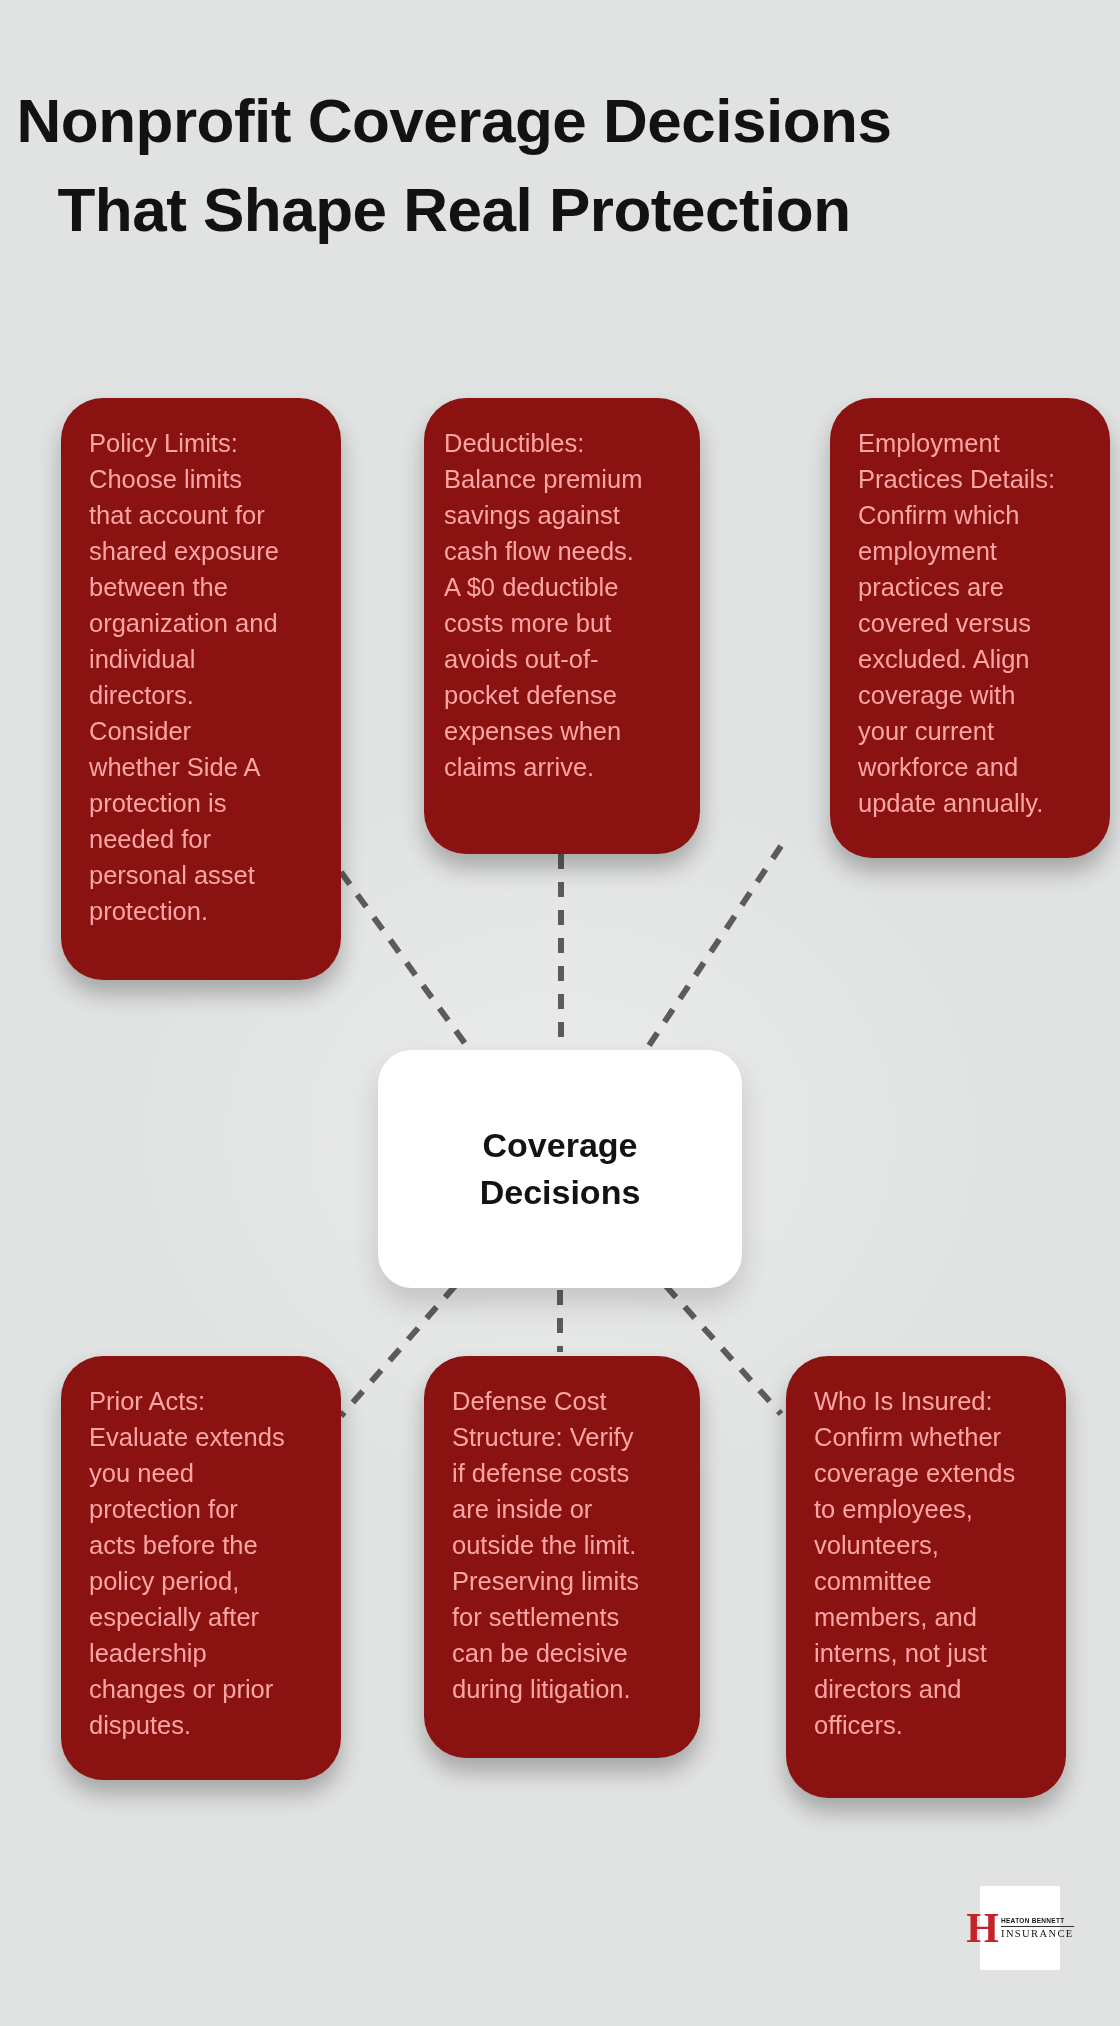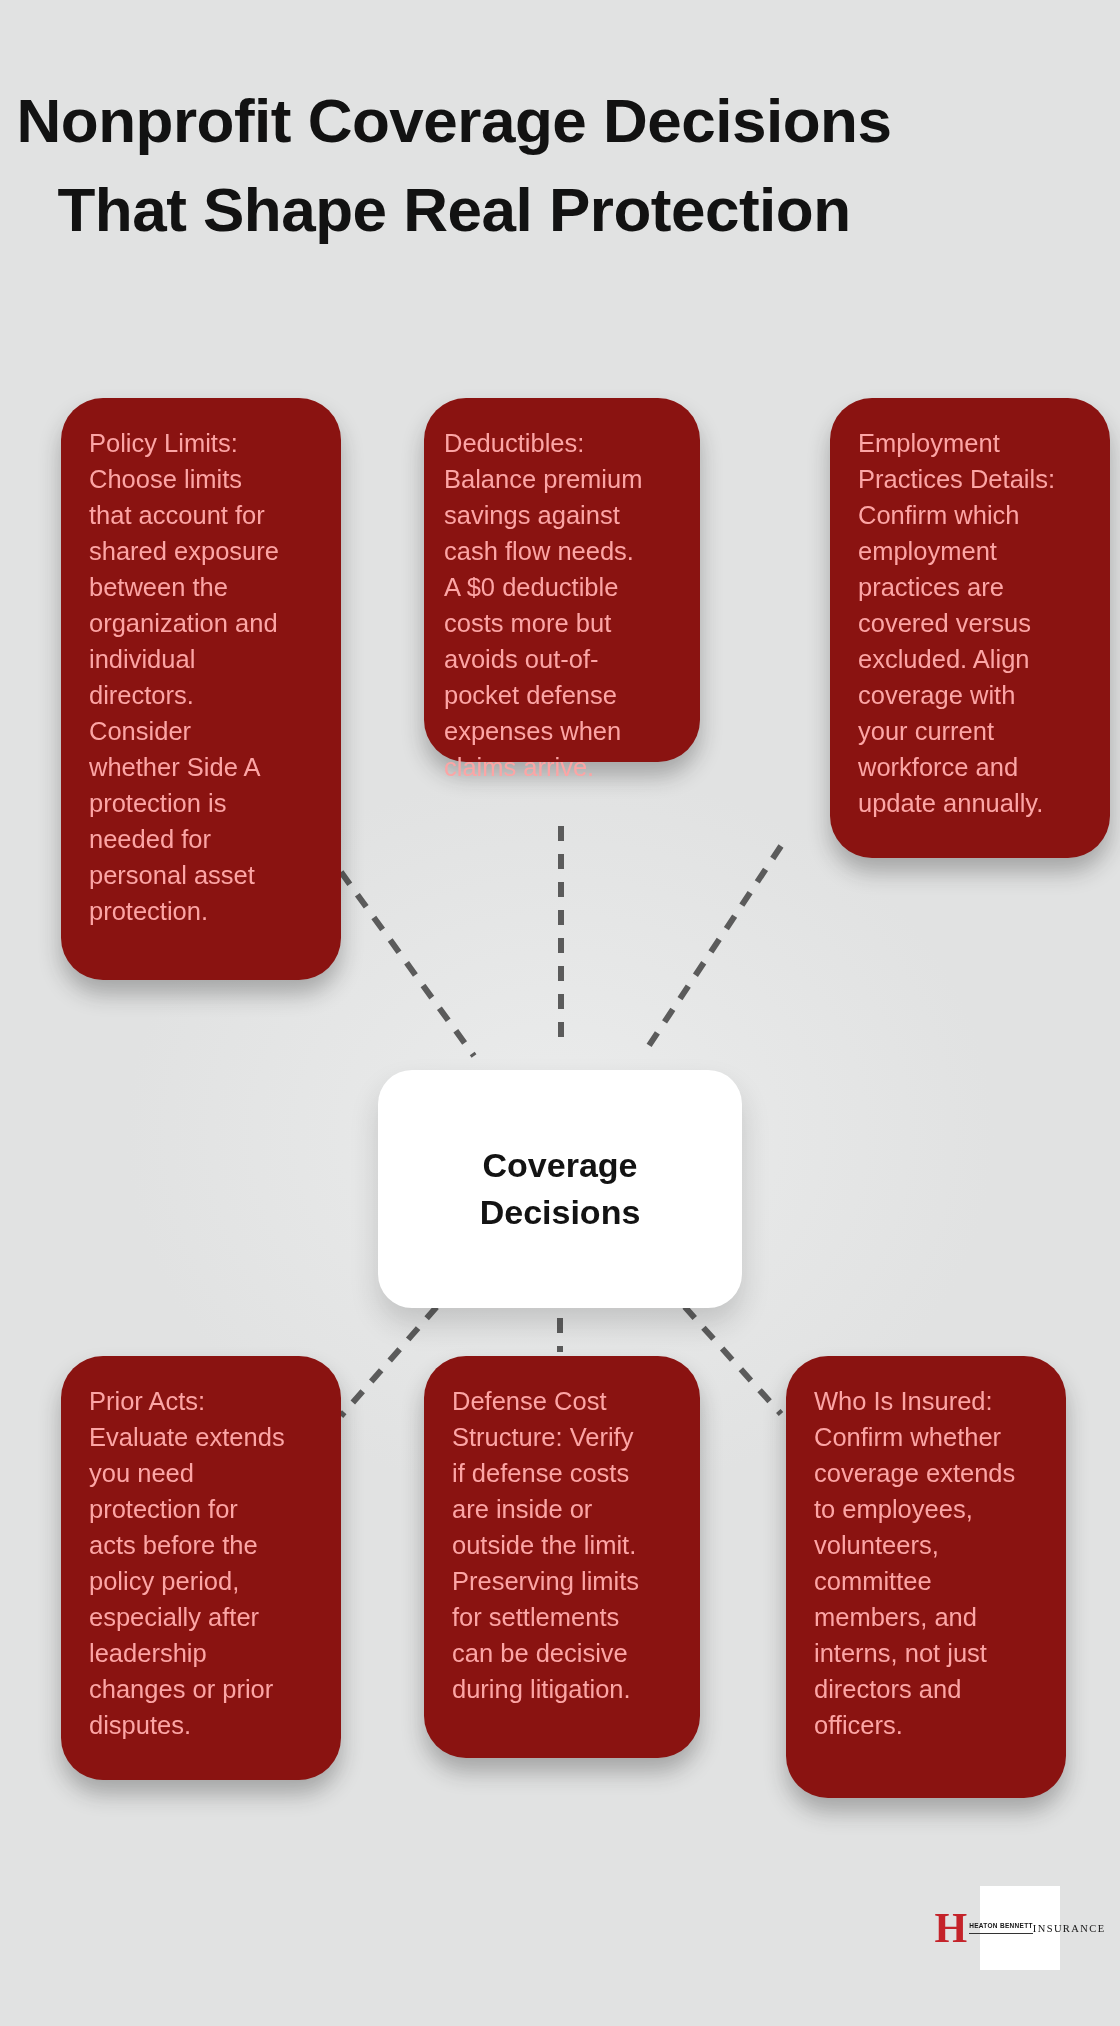--- a/index.html
+++ b/index.html
@@ -43,38 +43,37 @@
     box-sizing: border-box;
     padding: 27px 18px 24px 28px;
   }
   .card-text {
     color: #fca5a5;
     font-size: 25.5px;
     line-height: 36px;
     white-space: pre-line;
   }
   .card-policy-limits      { left: 61px;  top: 398px;  width: 280px; height: 582px; }
-  .card-deductibles        { left: 424px; top: 398px;  width: 276px; height: 364px; padding-left: 20px; }
+  .card-deductibles        { left: 424px; top: 398px;  width: 276px; height: 456px; padding-left: 20px; }
   .card-employment         { left: 786px; top: 398px;  width: 280px; height: 460px; margin-left: 44px; }
   .card-prior-acts         { left: 61px;  top: 1356px; width: 280px; height: 424px; }
   .card-defense-cost       { left: 424px; top: 1356px; width: 276px; height: 402px; }
   .card-who-insured        { left: 786px; top: 1356px; width: 280px; height: 442px; }
   .center-node {
     position: absolute;
     left: 378px;
     top: 1050px;
     width: 364px;
     height: 238px;
     background: #ffffff;
     border-radius: 34px;
     box-shadow: 0 16px 28px rgba(40, 40, 40, 0.18);
     display: flex;
     align-items: center;
     justify-content: center;
-    margin-top: 20px;
   }
   .center-label {
     font-size: 34px;
     line-height: 47px;
     font-weight: bold;
     color: #131313;
     text-align: center;
     white-space: pre-line;
   }
   .logo {
@@ -91,21 +90,21 @@
   .logo-monogram {
     font-family: "Liberation Serif", serif;
     font-weight: bold;
     font-size: 42px;
     line-height: 1;
     color: #c4232a;
     margin-right: 2px;
   }
   .logo-text {
     display: flex;
-    flex-direction: row;
+    flex-direction: column;
   }
   .logo-name {
     font-size: 6.5px;
     font-weight: bold;
     letter-spacing: 0.3px;
     color: #151515;
     white-space: nowrap;
     padding-bottom: 2px;
     border-bottom: 1px solid #333333;
   }

